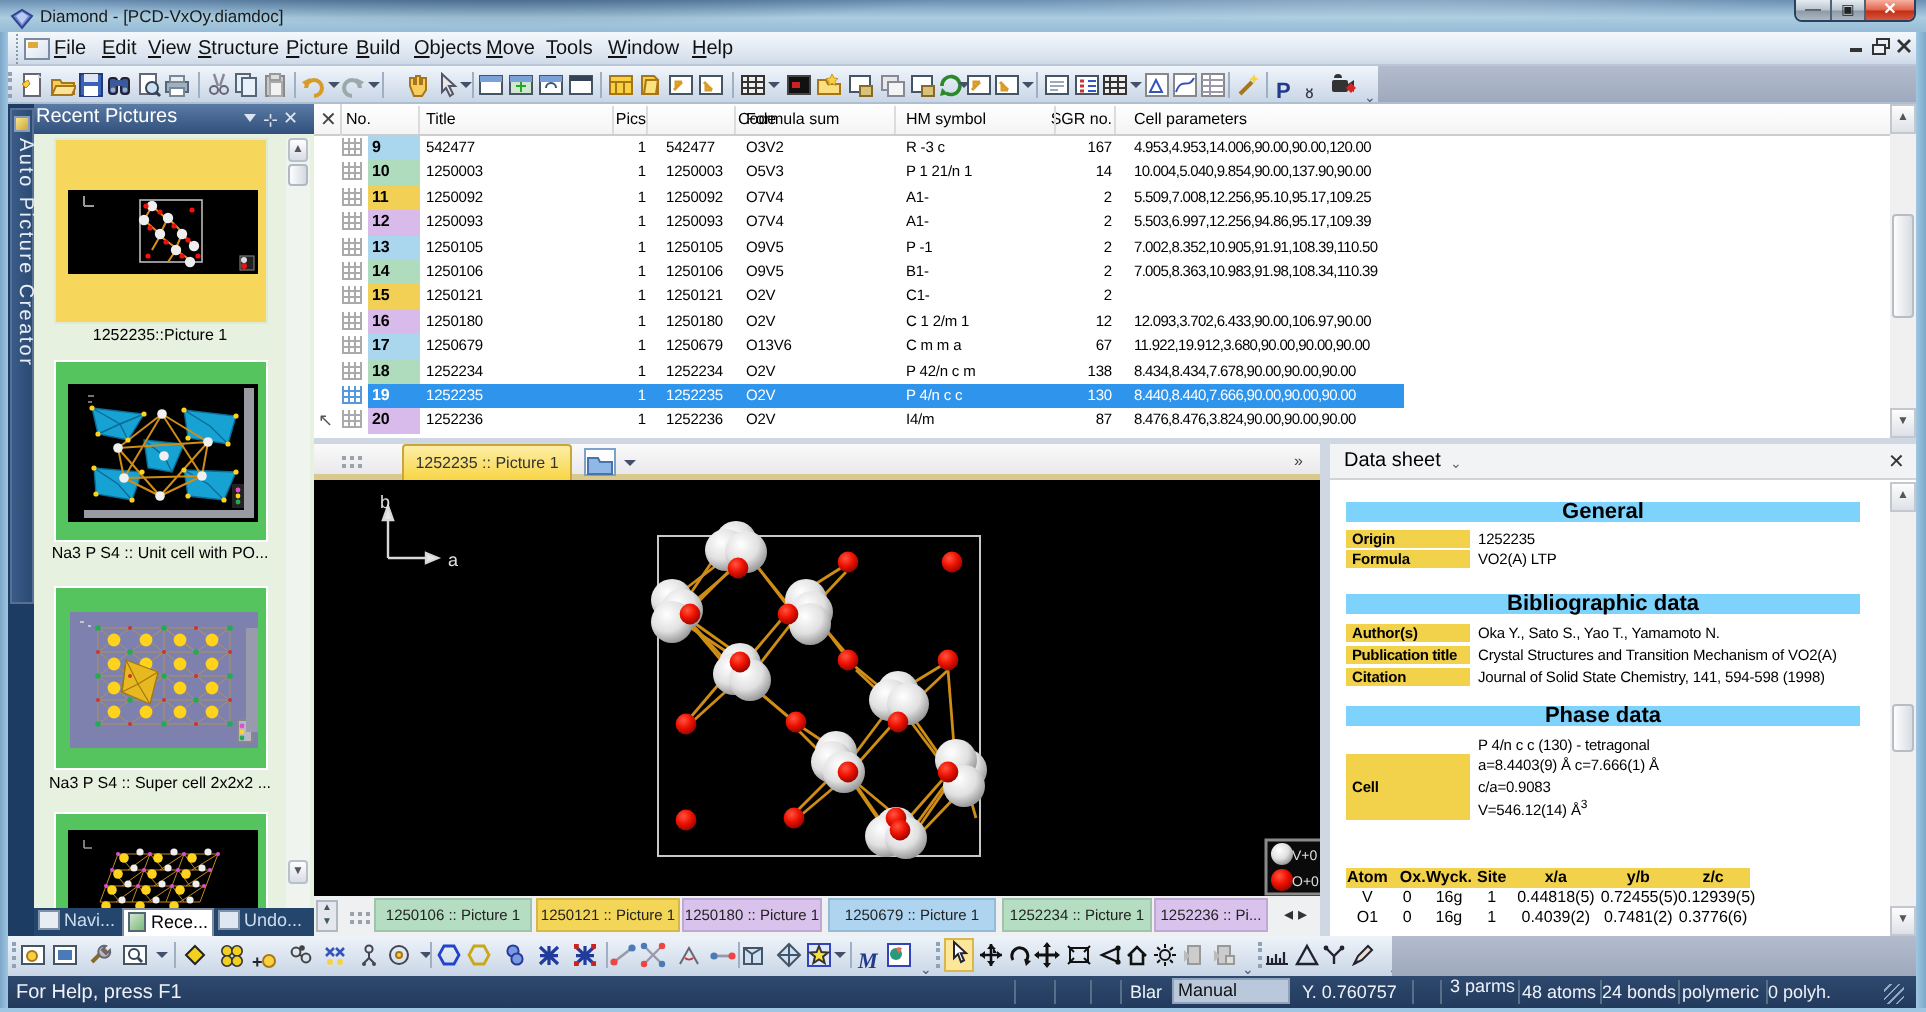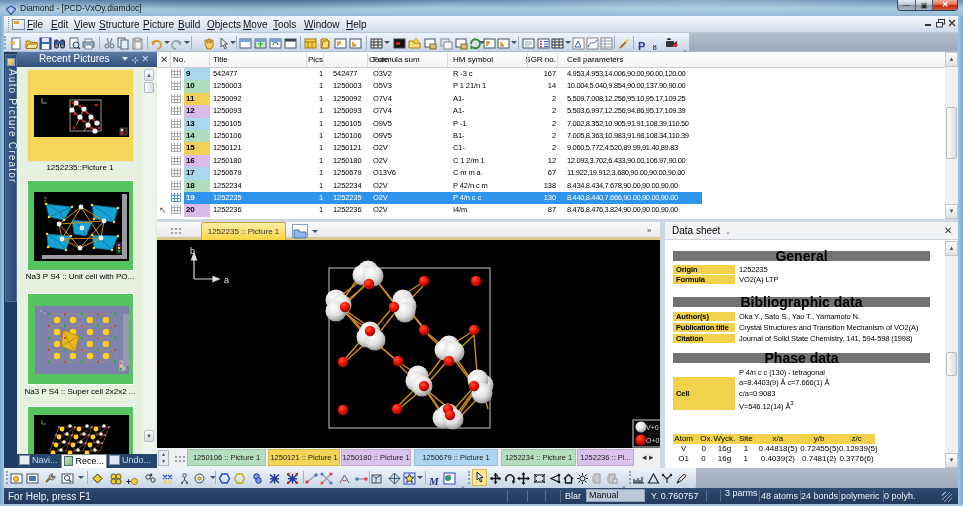--- a/index.html
+++ b/index.html
@@ -246,21 +246,21 @@
 <div class="abs" style="left:0;top:504px;width:963px;height:2px;background:#9fc6e2"></div>
 
 <div class="abs" style="left:4px;top:52px;width:13px;height:416px;background:#1d3c63;">
   <div class="abs" style="left:1px;top:2px;width:12px;height:248px;background:linear-gradient(90deg,#3a5c88,#2b4a74);border:1px solid #566f93;">
     <div style="width:8px;height:8px;margin:3px 1px;background:linear-gradient(135deg,#f8e68a,#caa53d);border:1px solid #8899bb;"></div>
     <div style="writing-mode:vertical-lr;color:#e8eef6;font-size:10px;margin-left:1px;letter-spacing:1.2px;white-space:nowrap;">Auto Picture Creator</div>
   </div>
 </div>
 
 <div class="abs" id="leftpanel" style="left:17px;top:52px;width:140px;height:402px;background:#e7f1df;">
-  <div class="abs" style="left:0;top:0;width:140px;height:15px;background:linear-gradient(180deg,#5a7ba5,#31507c);color:#fff;font-size:10px;padding:1px 0 0 22px;">Recent Pictures
+  <div class="abs" style="left:0;top:0;width:140px;height:15px;background:linear-gradient(180deg,#5a7ba5,#31507c);color:#fff;font-size:10px;padding:1px 0 0 1px;">Recent Pictures
     <span style="position:absolute;right:29px;top:5px;width:0;height:0;border-left:3px solid transparent;border-right:3px solid transparent;border-top:4px solid #dce6f2;"></span>
     <span style="position:absolute;right:18px;top:3px;color:#dce6f2;font-size:9px;">⊹</span>
     <span style="position:absolute;right:8px;top:2px;color:#dce6f2;font-size:9px;">✕</span>
   </div>
 
   <div class="abs" style="left:126px;top:17px;width:12px;height:385px;background:#f0f4ee;">
     <div style="width:10px;height:12px;margin:0 1px;background:linear-gradient(180deg,#fefefe,#d8dde4);border:1px solid #b8c0ca;border-radius:2px;font-size:6px;text-align:center;color:#556;line-height:11px;">▲</div>
     <div style="width:10px;height:11px;margin:1px;background:linear-gradient(90deg,#fdfdfd,#d4dae2);border:1px solid #b0b8c4;border-radius:2px;"></div>
     <div style="position:absolute;bottom:12px;left:1px;width:10px;height:12px;background:linear-gradient(180deg,#fefefe,#d8dde4);border:1px solid #b8c0ca;border-radius:2px;font-size:6px;text-align:center;color:#556;line-height:11px;">▼</div>
   </div>
@@ -573,21 +573,20 @@
       </div>
       <div class="trow" style="top:90.4px">
         <span class="tg"></span>
         <span class="tn cy">15</span>
         <span class="tt">1250121</span>
         <span class="tp">1</span>
         <span class="tc">1250121</span>
         <span class="tf">O2V</span>
         <span class="th">C1-</span>
         <span class="ts">2</span>
-        <span class="tl">9.060,5.772,4.520,89.99,91.40,89.83</span>
       </div>
       <div class="trow" style="top:102.8px">
         <span class="tg"></span>
         <span class="tn cp">16</span>
         <span class="tt">1250180</span>
         <span class="tp">1</span>
         <span class="tc">1250180</span>
         <span class="tf">O2V</span>
         <span class="th">C 1 2/m 1</span>
         <span class="ts">12</span>
@@ -836,21 +835,21 @@
     <span class="abs" style="left:281px;top:3px;font-size:10px;color:#333;">✕</span>
   </div>
 
   <div class="abs" style="left:282px;top:19px;width:13px;height:227px;background:#f0f0f0;">
     <div style="width:13px;height:15px;background:linear-gradient(180deg,#fdfdfd,#dde1e7);border:1px solid #c4c8ce;color:#555;font-size:6px;text-align:center;line-height:13px;">▲</div>
     <div style="width:11px;height:24px;margin:96px 1px 0;background:linear-gradient(90deg,#fdfdfd,#d8dce2);border:1px solid #b8bcc4;border-radius:2px;"></div>
     <div style="position:absolute;bottom:0;width:13px;height:15px;background:linear-gradient(180deg,#fdfdfd,#dde1e7);border:1px solid #c4c8ce;color:#555;font-size:6px;text-align:center;line-height:13px;">▼</div>
   </div>
   <style>
     .ylb{position:absolute;background:#f2d24b;font-weight:bold;white-space:nowrap;font-size:7.5px;letter-spacing:-0.1px;}.dsv{position:absolute;white-space:nowrap;font-size:7.5px;letter-spacing:-0.1px;}
-    .yhd{position:absolute;background:#737373;font-weight:bold;text-align:center;font-size:14px;}
+    .yhd{position:absolute;background:#7dd3fc;font-weight:bold;text-align:center;font-size:11px;}
   </style>
   <div class="yhd" style="left:10px;top:29px;width:257px;height:10px;line-height:10px;">General</div>
   <div class="ylb" style="left:10px;top:43px;width:62px;height:9px;padding-left:3px;">Origin</div>
     <span class="dsv" style="left:76px;top:43px;">1252235</span>
   <div class="ylb" style="left:10px;top:53px;width:62px;height:9px;padding-left:3px;">Formula</div>
     <span class="dsv" style="left:76px;top:53px;">VO2(A) LTP</span>
   <div class="yhd" style="left:10px;top:75px;width:257px;height:10px;line-height:10px;">Bibliographic data</div>
   <div class="ylb" style="left:10px;top:90px;width:62px;height:9px;padding-left:3px;">Author(s)</div>
     <span class="dsv" style="left:76px;top:90px;">Oka Y., Sato S., Yao T., Yamamoto N.</span>
   <div class="ylb" style="left:10px;top:101px;width:62px;height:9px;padding-left:3px;letter-spacing:-0.2px;">Publication title</div>
@@ -858,21 +857,21 @@
   <div class="ylb" style="left:10px;top:112px;width:62px;height:9px;padding-left:3px;">Citation</div>
     <span class="dsv" style="left:76px;top:112px;">Journal of Solid State Chemistry, 141, 594-598 (1998)</span>
   <div class="yhd" style="left:10px;top:131px;width:257px;height:10px;line-height:10px;">Phase data</div>
   <div class="ylb" style="left:10px;top:155px;width:62px;height:9px;padding-left:3px;">Space-group</div>
     <span class="dsv" style="left:76px;top:146px;">P 4/n c c (130) - tetragonal</span>
   <div class="ylb" style="left:10px;top:155px;width:62px;height:33px;padding-left:3px;line-height:33px;">Cell</div>
   <span class="dsv" style="left:76px;top:156px;">a=8.4403(9) Å c=7.666(1) Å</span>
   <span class="dsv" style="left:76px;top:167px;">c/a=0.9083</span>
   <span class="dsv" style="left:76px;top:178px;">V=546.12(14) Å<sup style="font-size:6px;">3</sup></span>
   <div class="ylb" style="left:10px;top:212px;width:202px;height:10px;"></div>
-  <div class="abs" style="left:10px;top:212px;width:202px;font-weight:normal;display:flex;">
+  <div class="abs" style="left:10px;top:212px;width:202px;font-weight:bold;display:flex;">
       <span style="width:22px;text-align:center;">Atom</span>
       <span style="width:19px;text-align:right;">Ox.</span>
       <span style="width:24px;text-align:center;">Wyck.</span>
       <span style="width:20px;text-align:center;">Site</span>
       <span style="width:46px;text-align:center;">x/a</span>
       <span style="width:39px;text-align:center;">y/b</span>
       <span style="width:38px;text-align:center;">z/c</span>
     </div>
   <div class="abs" style="left:10px;top:222px;width:202px;display:flex;">
       <span style="width:22px;text-align:center;">V</span>

